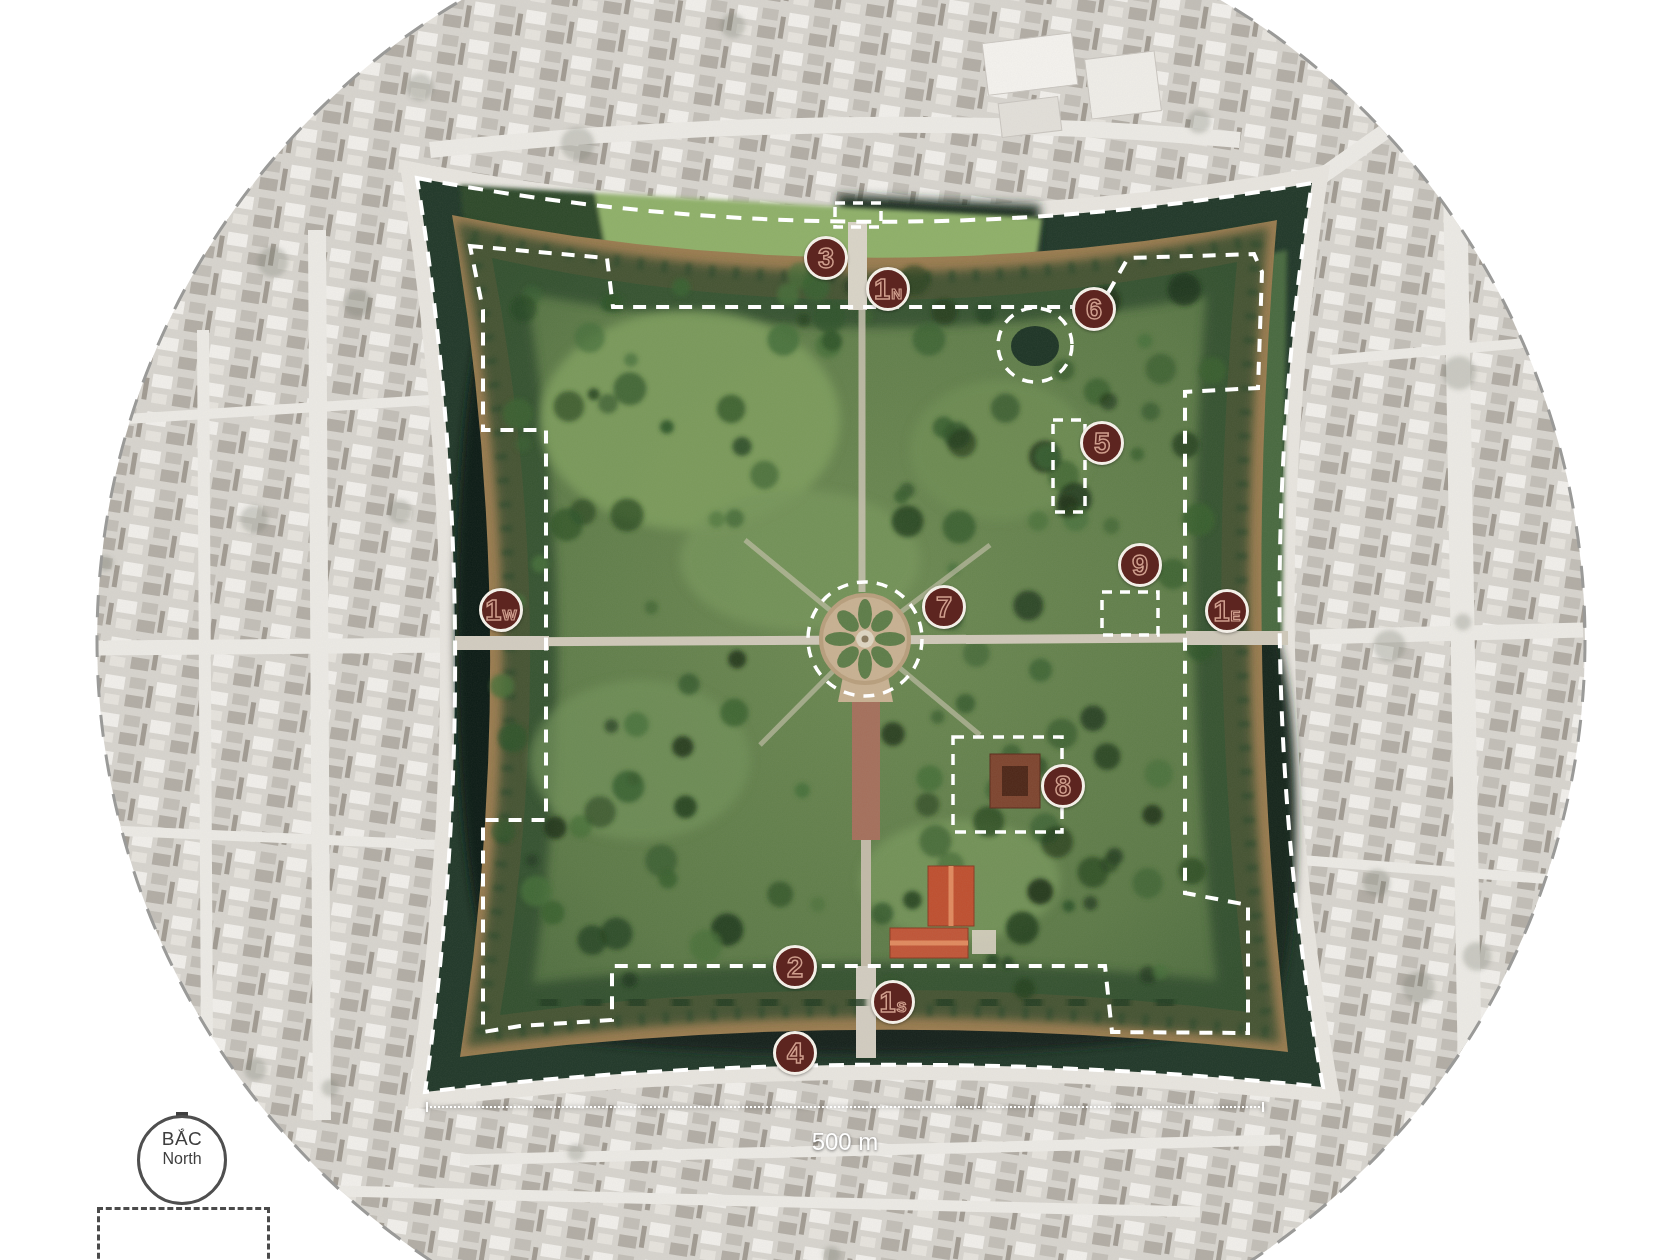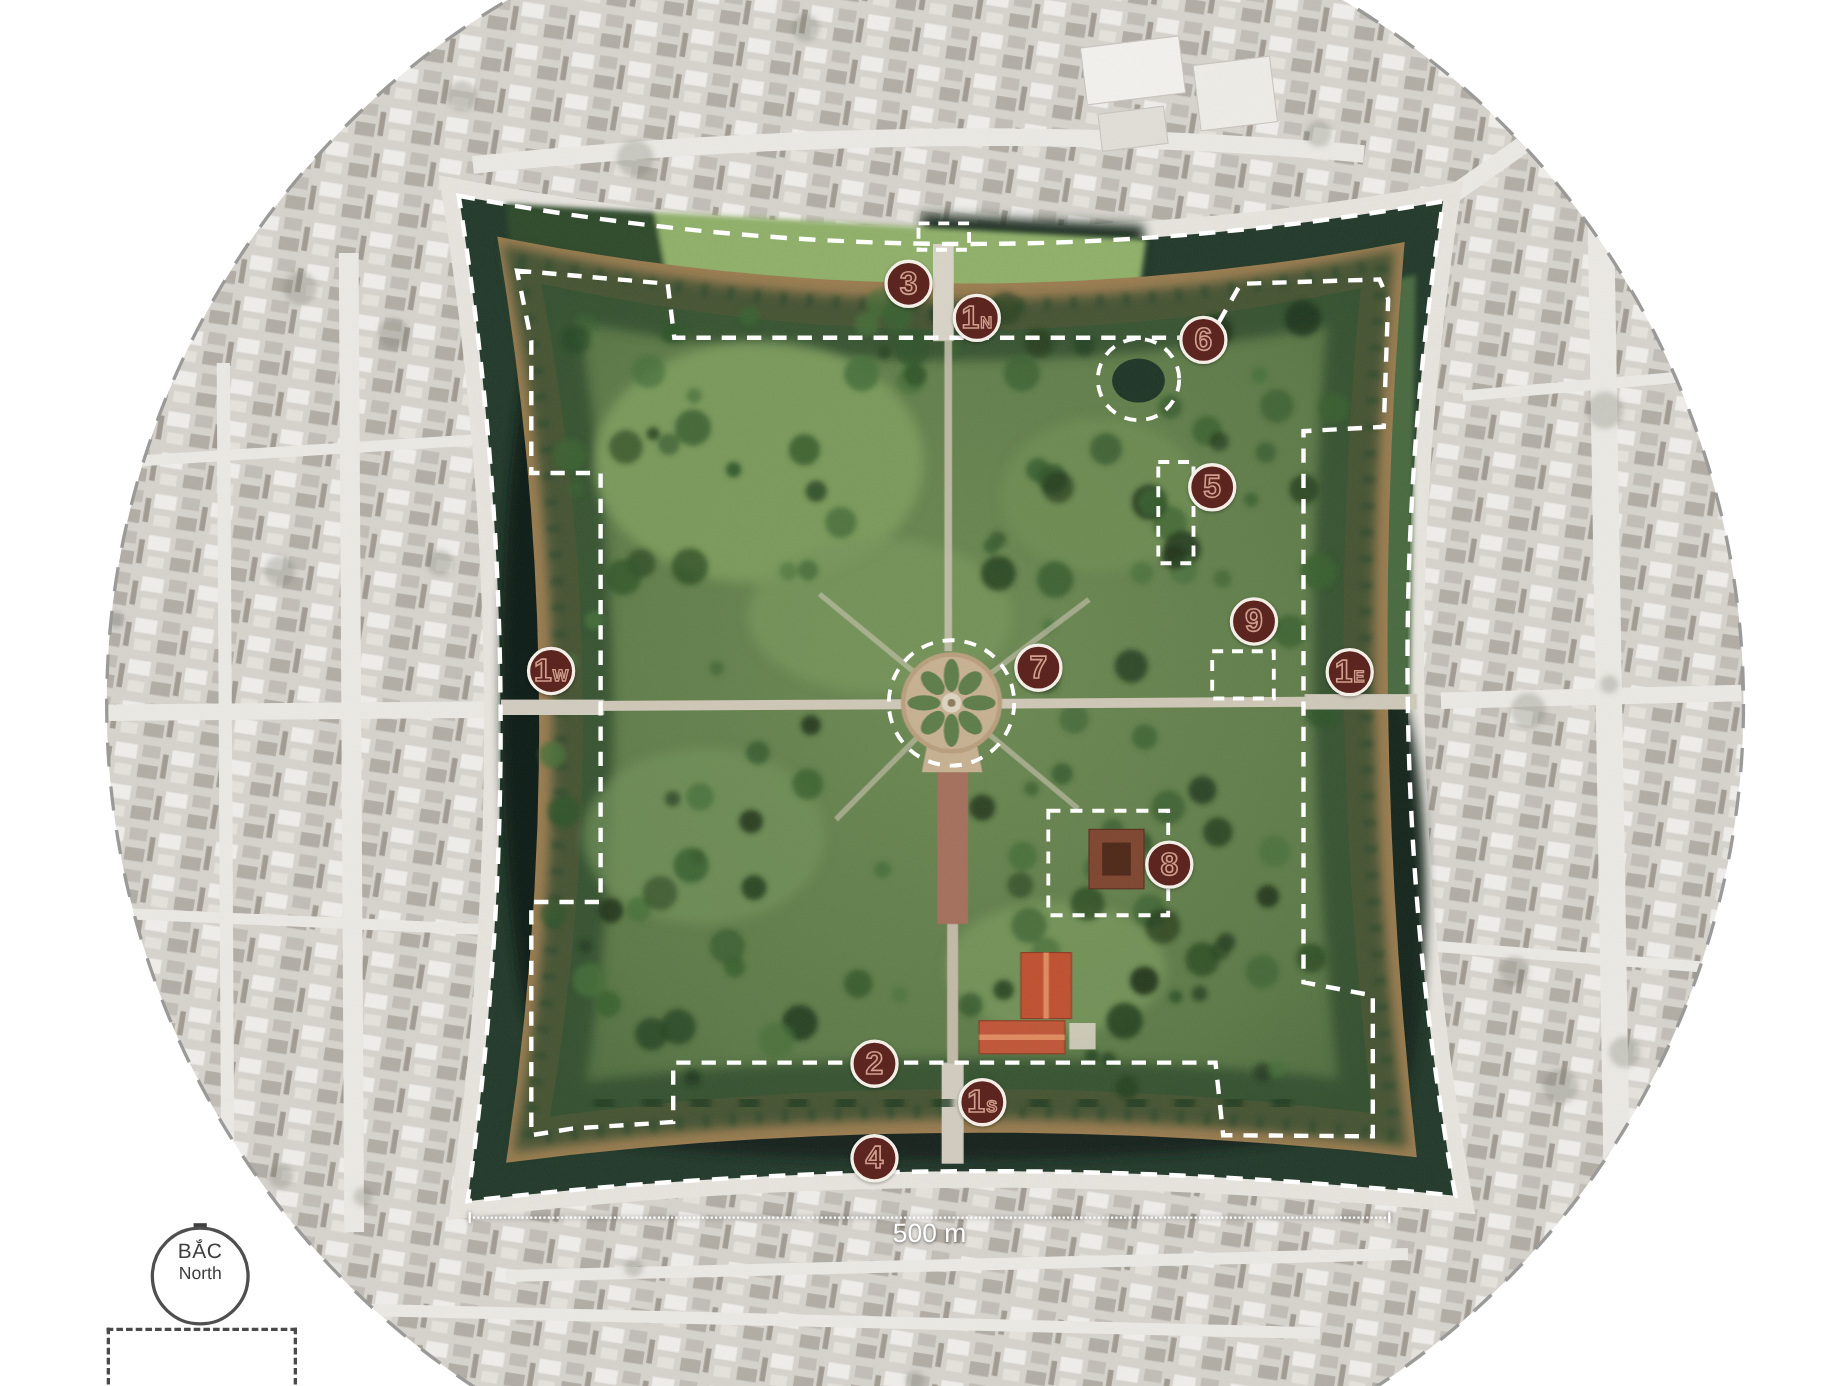--- a/index.html
+++ b/index.html
@@ -16,21 +16,21 @@
   .m-main{font-size:29px;line-height:1;}
   .m-sub{font-size:15px;line-height:1;margin:9px 0 0 1px;-webkit-text-stroke:1.2px #cf9e8d;}
 
   
   .scalebar{position:absolute;left:426px;top:1106px;width:838px;}
   .scale-line{position:relative;height:0;border-top:2px dotted #ffffff;
               filter:drop-shadow(0 0 2px rgba(0,0,0,.5));}
   .scale-line::before,.scale-line::after{content:"";position:absolute;top:-6px;width:2px;height:10px;background:#ffffff;}
   .scale-line::before{left:0;}
   .scale-line::after{right:0;}
-  .scale-label{margin-top:0;text-align:center;color:#ffffff;font-size:24px;
+  .scale-label{margin-top:20px;text-align:center;color:#ffffff;font-size:24px;
                text-shadow:0 1px 3px rgba(0,0,0,.55);}
 
   
   .north{position:absolute;left:137px;top:1115px;width:90px;height:90px;}
   .north-circle{position:absolute;left:0;top:0;width:90px;height:90px;border-radius:50%;
                 border:3px solid #4f4f4f;background:#ffffff;box-sizing:border-box;
                 display:flex;flex-direction:column;align-items:center;color:#3e3e3e;}
   .north-primary{font-size:19px;letter-spacing:.5px;margin-top:10px;}
   .north-secondary{font-size:16px;}
   .north-needle{position:absolute;left:39px;top:-3px;width:12px;height:44px;background:#3f3f3f;}

